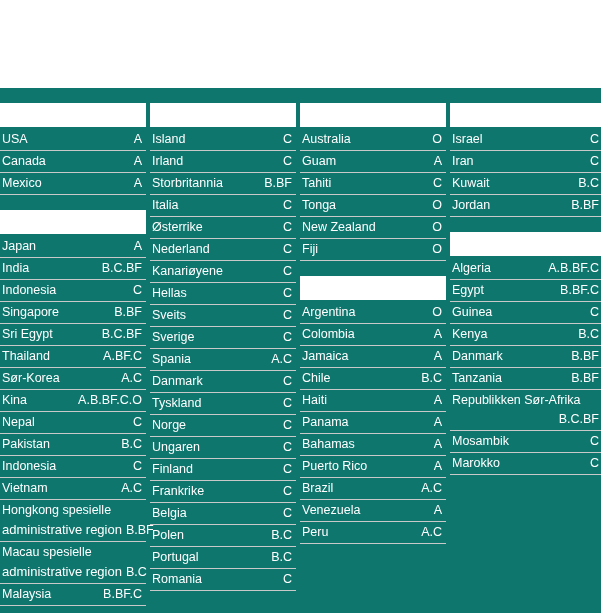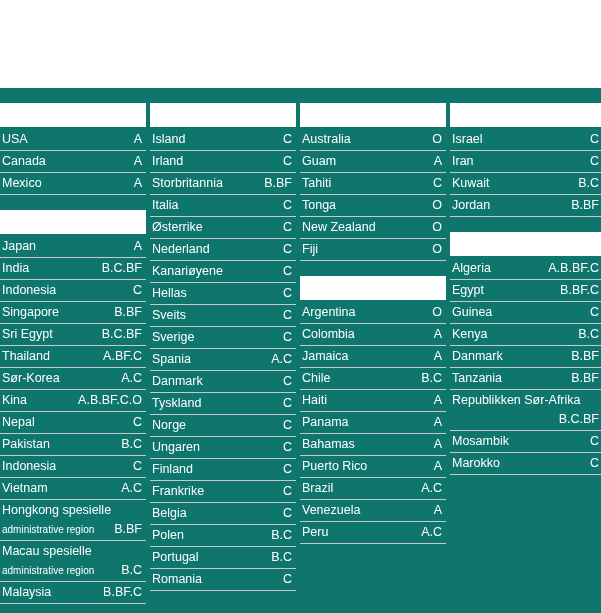--- a/index.html
+++ b/index.html
@@ -95,21 +95,21 @@
     white-space: nowrap;
   }
   .row.wrap2 .line2 {
     display: flex;
     flex-direction: row;
     justify-content: space-between;
     align-items: baseline;
   }
   .row.wrap2 .line2 .nameline2 {
     color: #ffffff;
-    font-size: 10px;
+    font-size: 13px;
     line-height: 19px;
     white-space: nowrap;
   }
   .row.wrap2 .line2 .code {
     color: #ffffff;
     font-size: 12.5px;
     line-height: 19px;
     white-space: nowrap;
   }
 </style>

